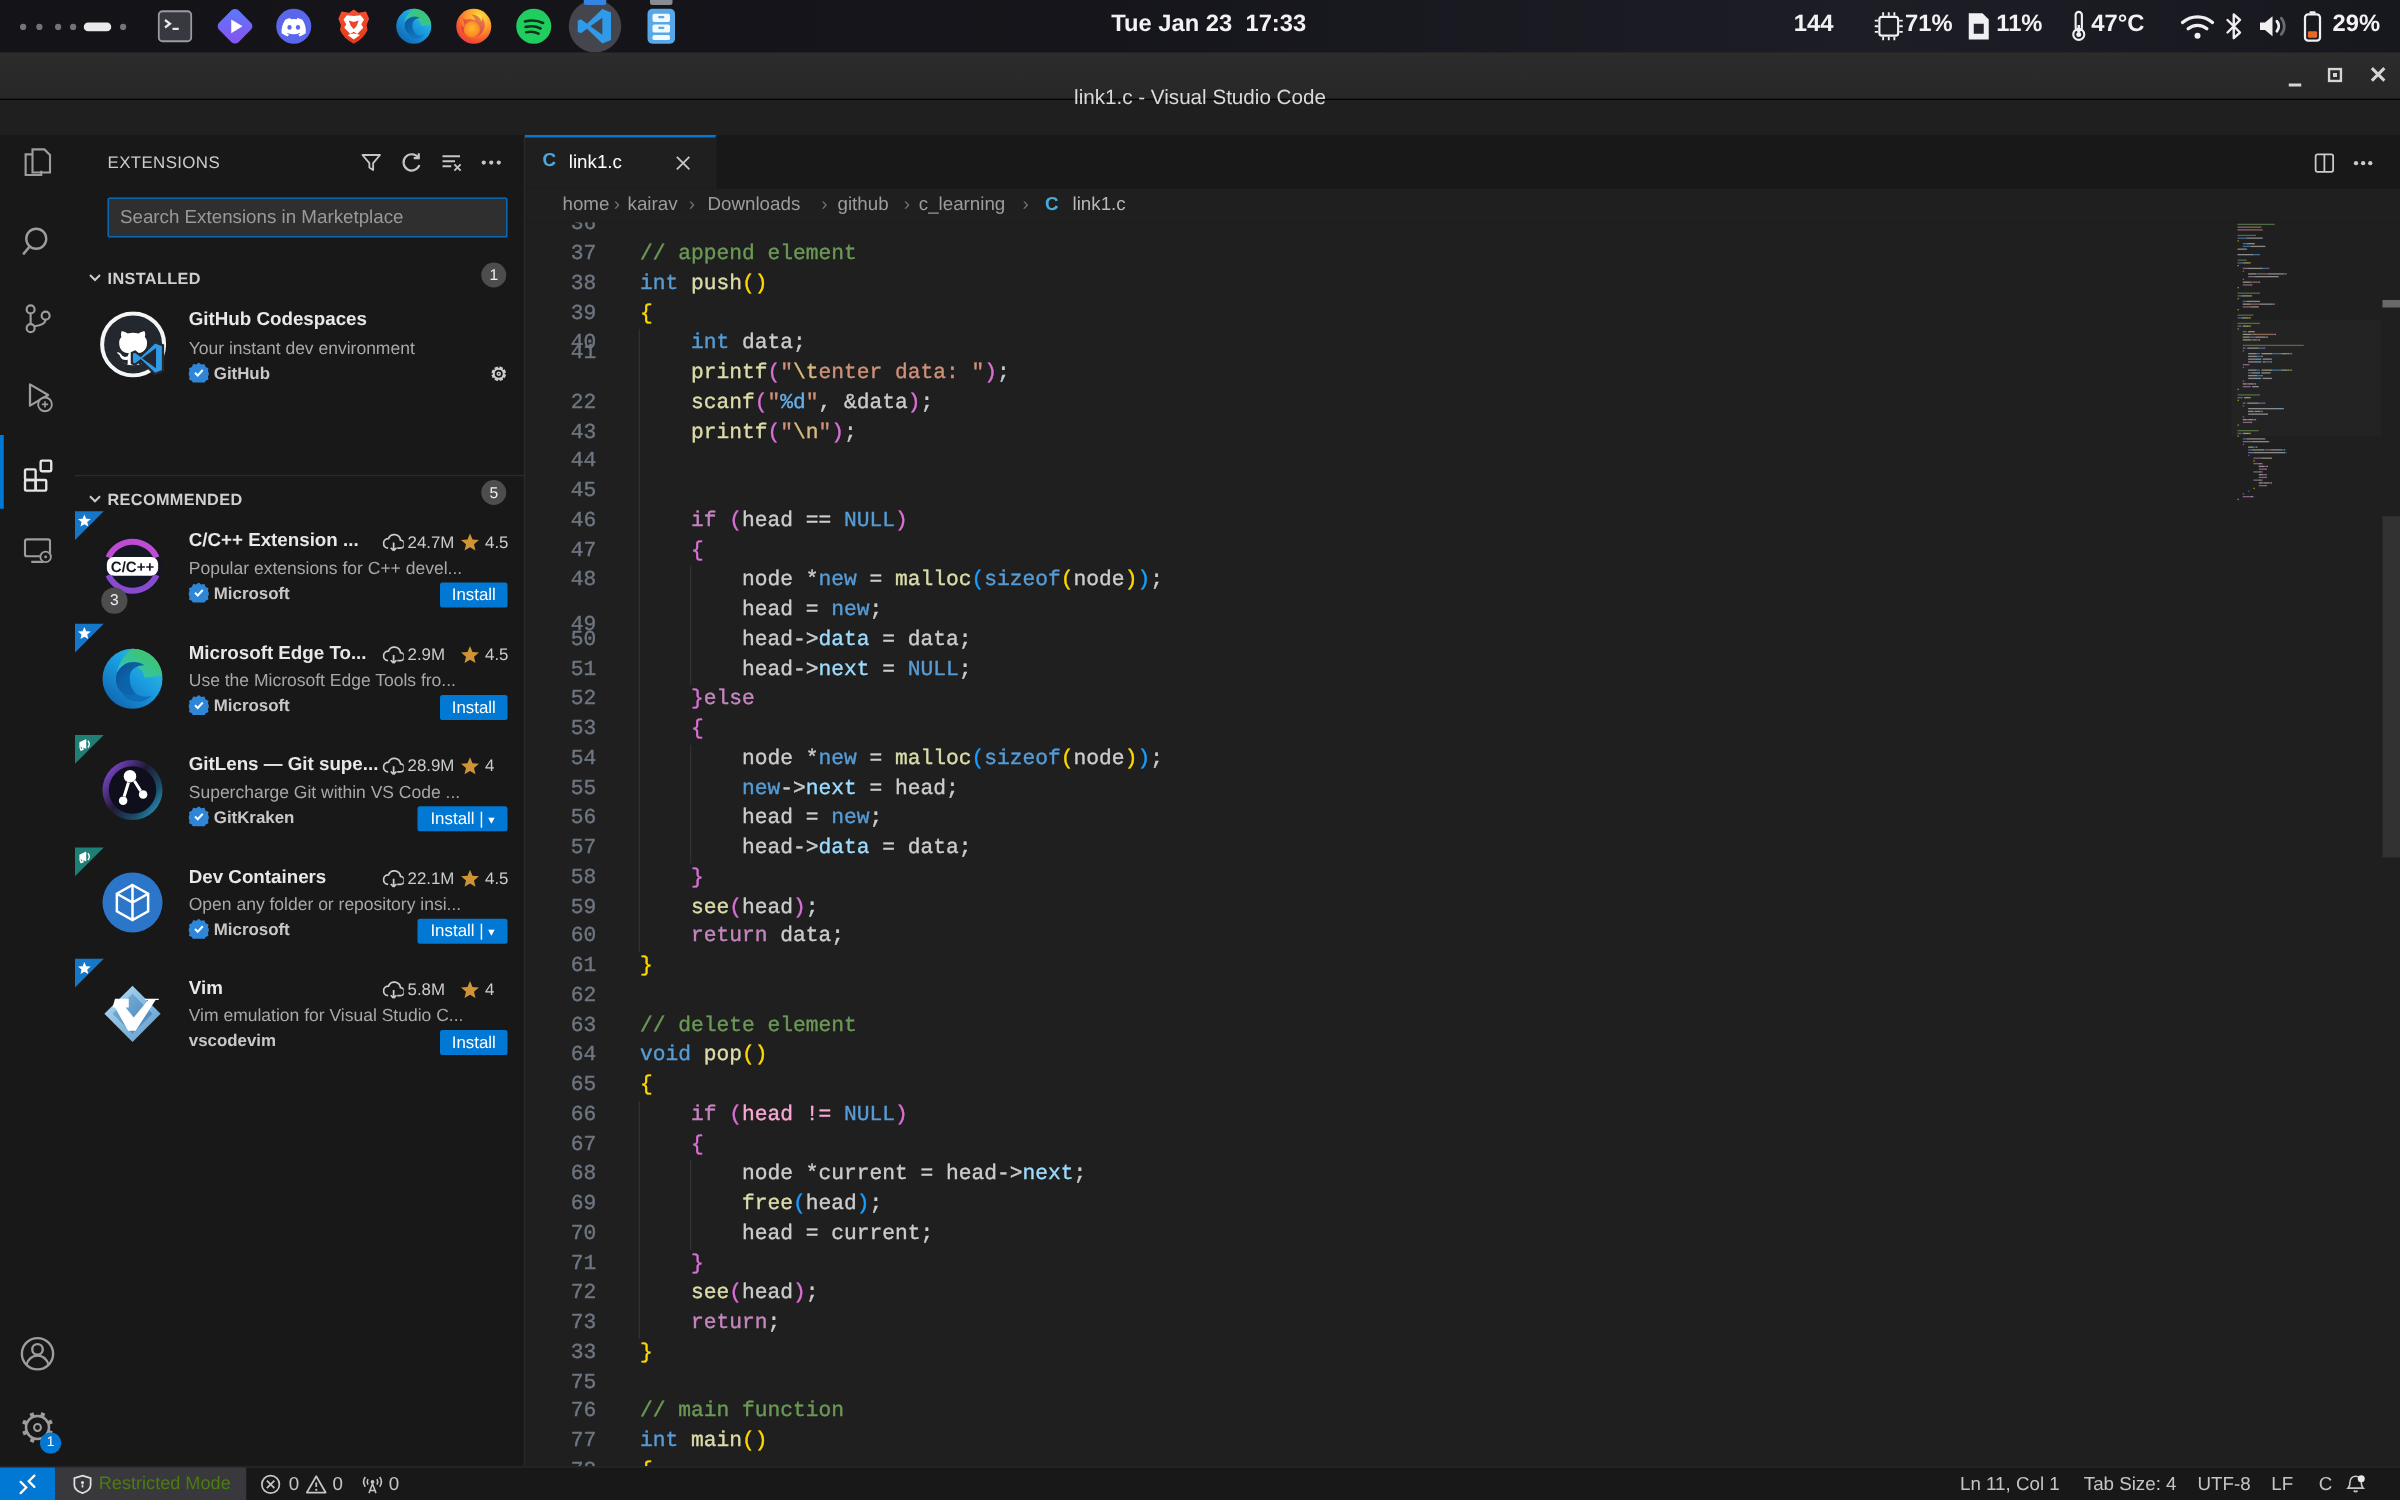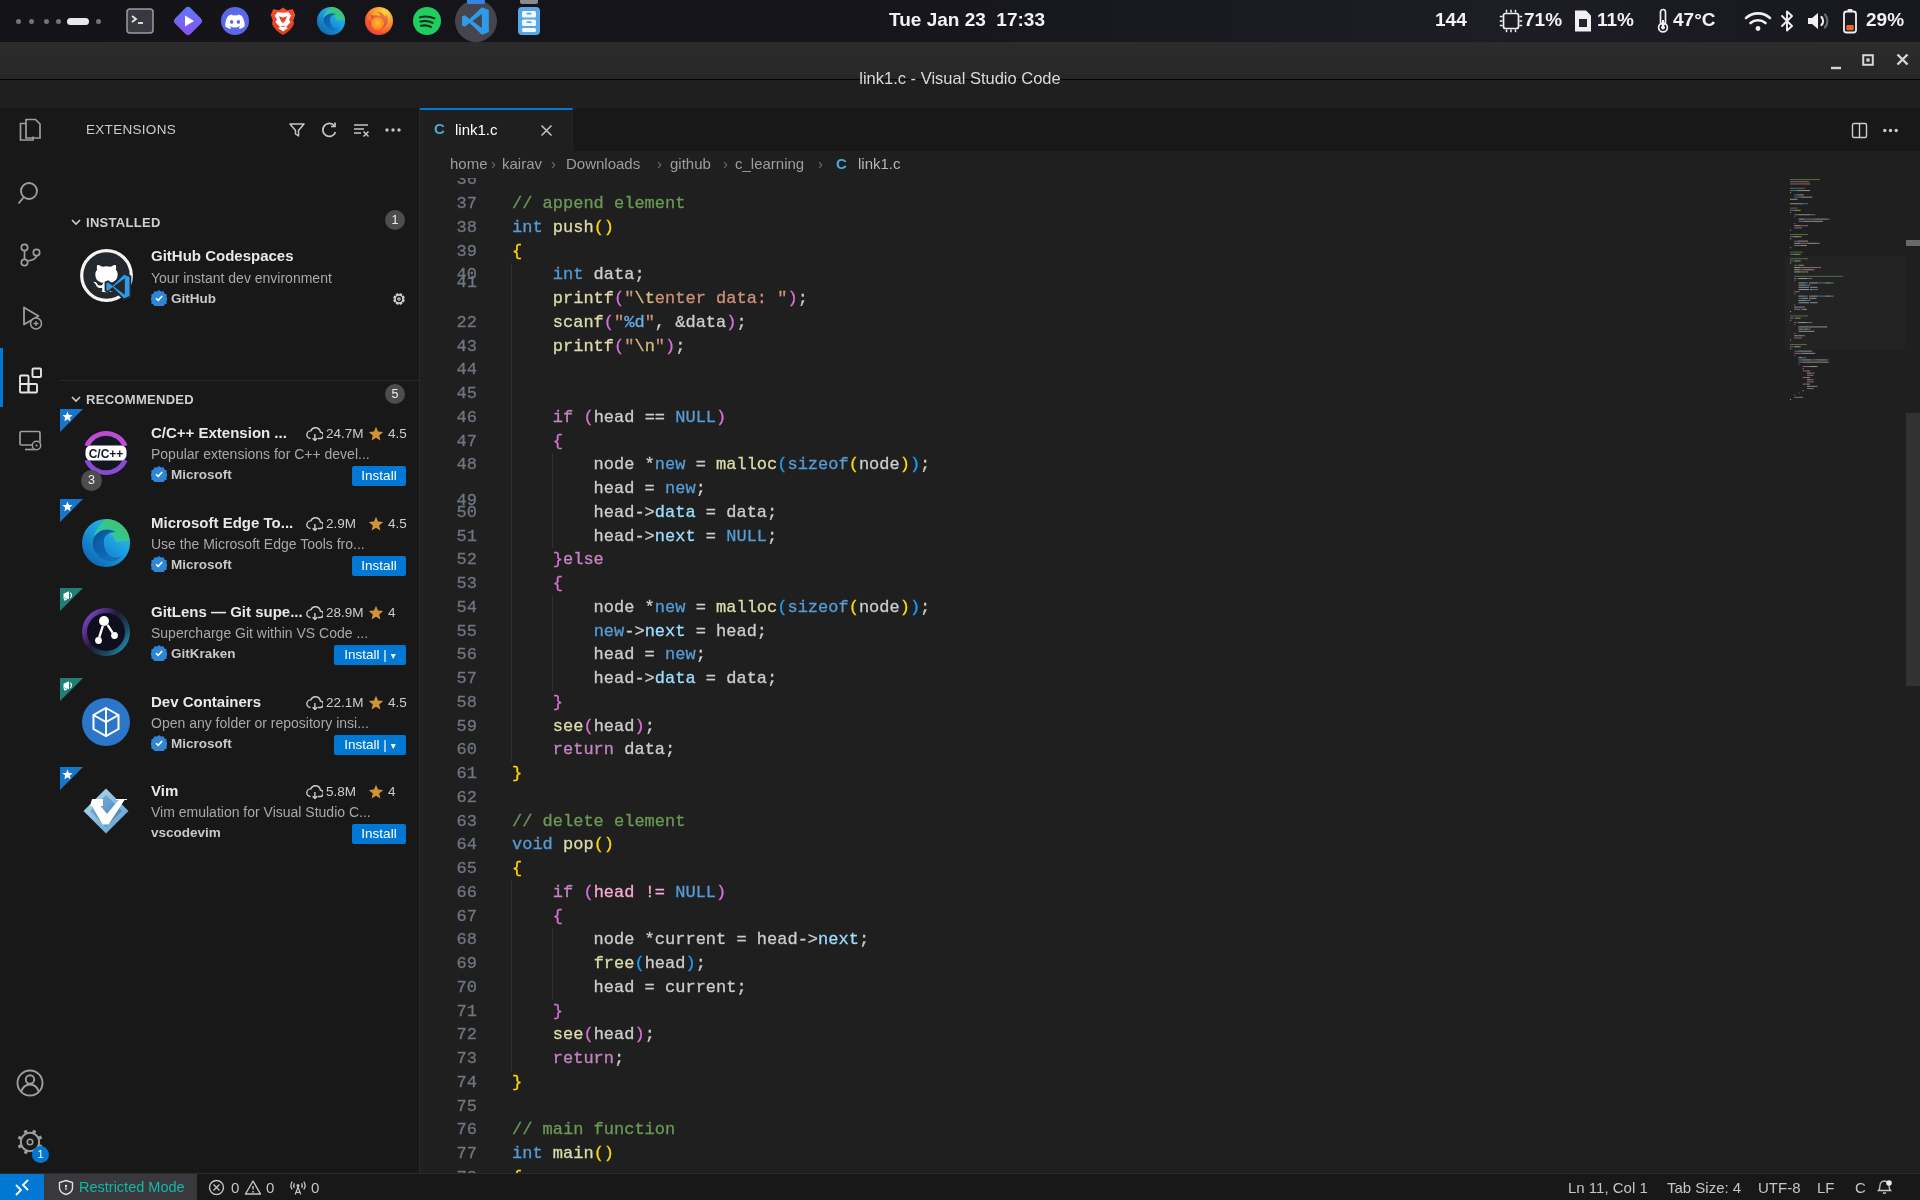--- a/index.html
+++ b/index.html
@@ -264,20 +264,21 @@
         <line x1="2" y1="4" x2="16" y2="4" stroke="#c5c5c5" stroke-width="1.5"></line>
         <line x1="2" y1="8" x2="12" y2="8" stroke="#c5c5c5" stroke-width="1.5"></line>
         <line x1="2" y1="12" x2="9" y2="12" stroke="#c5c5c5" stroke-width="1.5"></line>
         <path d="M11.5 10.5 l5 5 m0 -5 l-5 5" stroke="#c5c5c5" stroke-width="1.5"></path>
       </svg>
 <svg class="abs" style="left:324px;top:13px" width="18" height="18" viewBox="0 0 18 18">
         <circle cx="3" cy="9" r="1.7" fill="#c5c5c5"></circle>
         <circle cx="9" cy="9" r="1.7" fill="#c5c5c5"></circle>
         <circle cx="15" cy="9" r="1.7" fill="#c5c5c5"></circle>
       </svg>
+<div class="sbox">Search Extensions in Marketplace</div>
 <div class="sect" style="top:101px">
         <svg class="abs" style="left:8px;top:5px" width="16" height="16" viewBox="0 0 16 16">
           <path d="M4 6 l4 4 4 -4" stroke="#cccccc" stroke-width="1.6" fill="none"></path>
         </svg>
         <span class="abs" style="left:26px;top:6px">INSTALLED</span>
       </div>
 <div class="badge" style="left:325px;top:102px">1</div>
 <svg class="abs" style="left:20px;top:141px" width="53" height="53" viewBox="0 0 53 53">
 <circle cx="26.5" cy="26.5" r="24.8" fill="#23282e" stroke="#f5f5f5" stroke-width="3.2"></circle>
 <circle cx="26.5" cy="26.3" r="16.9" fill="#ffffff"></circle>
@@ -589,21 +590,21 @@
 <div class="lnum" style="top:774.15px">69</div>
 <div class="crow" style="top:774.15px"><span style="color:#cccccc">        </span><span style="color:#dcdcaa">free</span><span style="color:#179fff">(</span><span style="color:#cccccc">head</span><span style="color:#179fff">)</span><span style="color:#cccccc">;</span></div>
 <div class="lnum" style="top:797.90px">70</div>
 <div class="crow" style="top:797.90px"><span style="color:#cccccc">        head = current;</span></div>
 <div class="lnum" style="top:821.65px">71</div>
 <div class="crow" style="top:821.65px"><span style="color:#cccccc">    </span><span style="color:#da70d6">}</span></div>
 <div class="lnum" style="top:845.40px">72</div>
 <div class="crow" style="top:845.40px"><span style="color:#cccccc">    </span><span style="color:#dcdcaa">see</span><span style="color:#da70d6">(</span><span style="color:#cccccc">head</span><span style="color:#da70d6">)</span><span style="color:#cccccc">;</span></div>
 <div class="lnum" style="top:869.15px">73</div>
 <div class="crow" style="top:869.15px"><span style="color:#cccccc">    </span><span style="color:#c586c0">return</span><span style="color:#cccccc">;</span></div>
-<div class="lnum" style="top:892.90px">74</div>
+<div class="lnum" style="top:892.90px">33</div>
 <div class="crow" style="top:892.90px"><span style="color:#ffd700">}</span></div>
 <div class="lnum" style="top:916.65px">75</div>
 <div class="lnum" style="top:940.40px">76</div>
 <div class="crow" style="top:940.40px"><span style="color:#6a9955">// main function</span></div>
 <div class="lnum" style="top:964.15px">77</div>
 <div class="crow" style="top:964.15px"><span style="color:#569cd6">int</span><span style="color:#cccccc"> </span><span style="color:#dcdcaa">main</span><span style="color:#ffd700">()</span></div>
 <div class="lnum" style="top:987.90px">78</div>
 <div class="crow" style="top:987.90px"><span style="color:#ffd700">{</span></div>
 </div>
 <svg class="abs" style="left:0;top:0;pointer-events:none" width="1920" height="1200">
@@ -871,21 +872,21 @@
 <div class="abs" style="left:0;top:0;width:44px;height:27px;background:#0078d4"></div>
 <svg class="abs" style="left:13px;top:4px" width="18" height="18" viewBox="0 0 18 18">
         <path d="M3.5 7.5 L8 12 L3.5 16.5 M14.5 2.5 L10 7 L14.5 11.5" stroke="#ffffff" stroke-width="1.8" fill="none" stroke-linecap="round"></path>
       </svg>
 <div class="abs" style="left:44px;top:0;width:153px;height:27px;background:#38383d"></div>
 <svg class="abs" style="left:58px;top:5px" width="16" height="17" viewBox="0 0 16 17">
         <path d="M8 1.5 L14.5 3.5 V9 Q14.5 13.5 8 15.5 Q1.5 13.5 1.5 9 V3.5 Z" fill="none" stroke="#e0e0e0" stroke-width="1.4"></path>
         <circle cx="8" cy="7" r="1.2" fill="#e0e0e0"></circle>
         <line x1="8" y1="8.5" x2="8" y2="11" stroke="#e0e0e0" stroke-width="1.3"></line>
       </svg>
-<span style="left:79px;color:#14b8a6;font-size:14.5px;top:5px">Restricted Mode</span>
+<span style="left:79px;color:#4d7c0f;font-size:14.5px;top:5px">Restricted Mode</span>
 <svg class="abs" style="left:208px;top:5px" width="17" height="17" viewBox="0 0 17 17">
         <circle cx="8.5" cy="8.5" r="7" fill="none" stroke="#c5c5c5" stroke-width="1.4"></circle>
         <path d="M5.5 5.5 l6 6 m0 -6 l-6 6" stroke="#c5c5c5" stroke-width="1.4"></path>
       </svg>
 <span style="left:231px">0</span>
 <svg class="abs" style="left:244px;top:5px" width="18" height="17" viewBox="0 0 18 17">
         <path d="M9 2 L16.5 15 H1.5 Z" fill="none" stroke="#c5c5c5" stroke-width="1.4" stroke-linejoin="round"></path>
         <line x1="9" y1="7" x2="9" y2="10.5" stroke="#c5c5c5" stroke-width="1.4"></line>
         <circle cx="9" cy="12.8" r=".9" fill="#c5c5c5"></circle>
       </svg>

